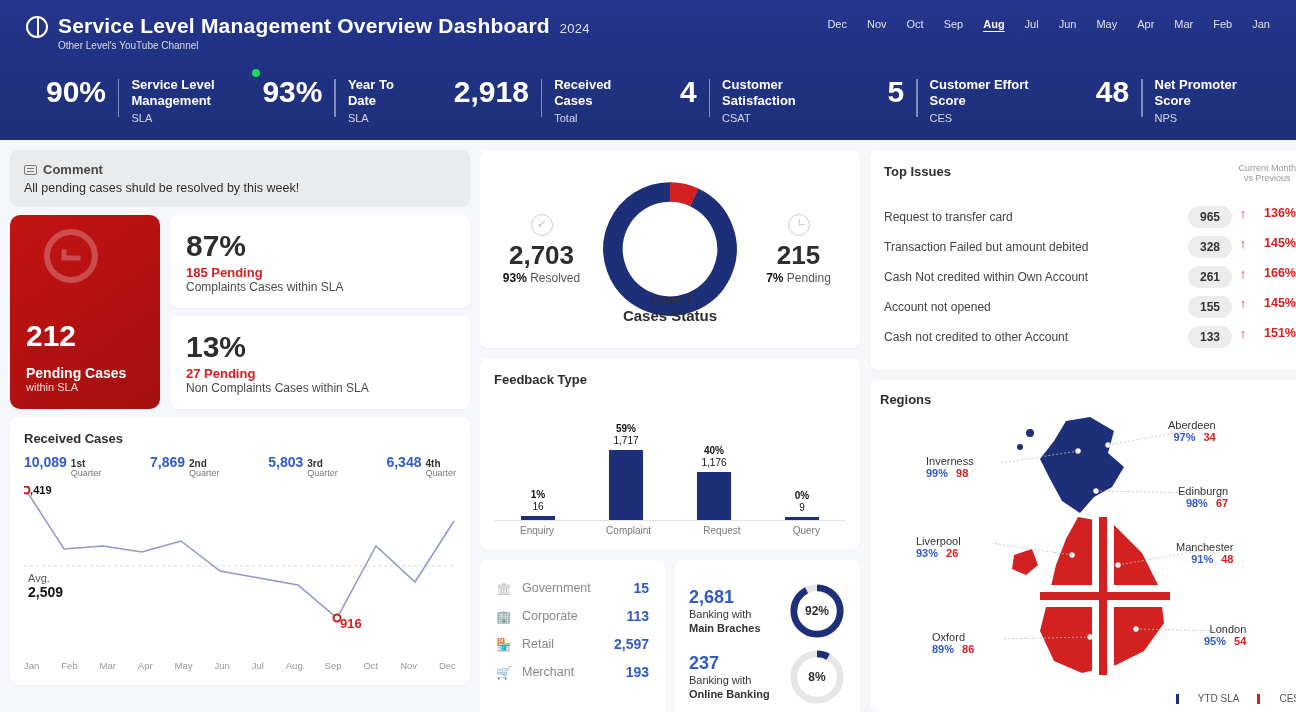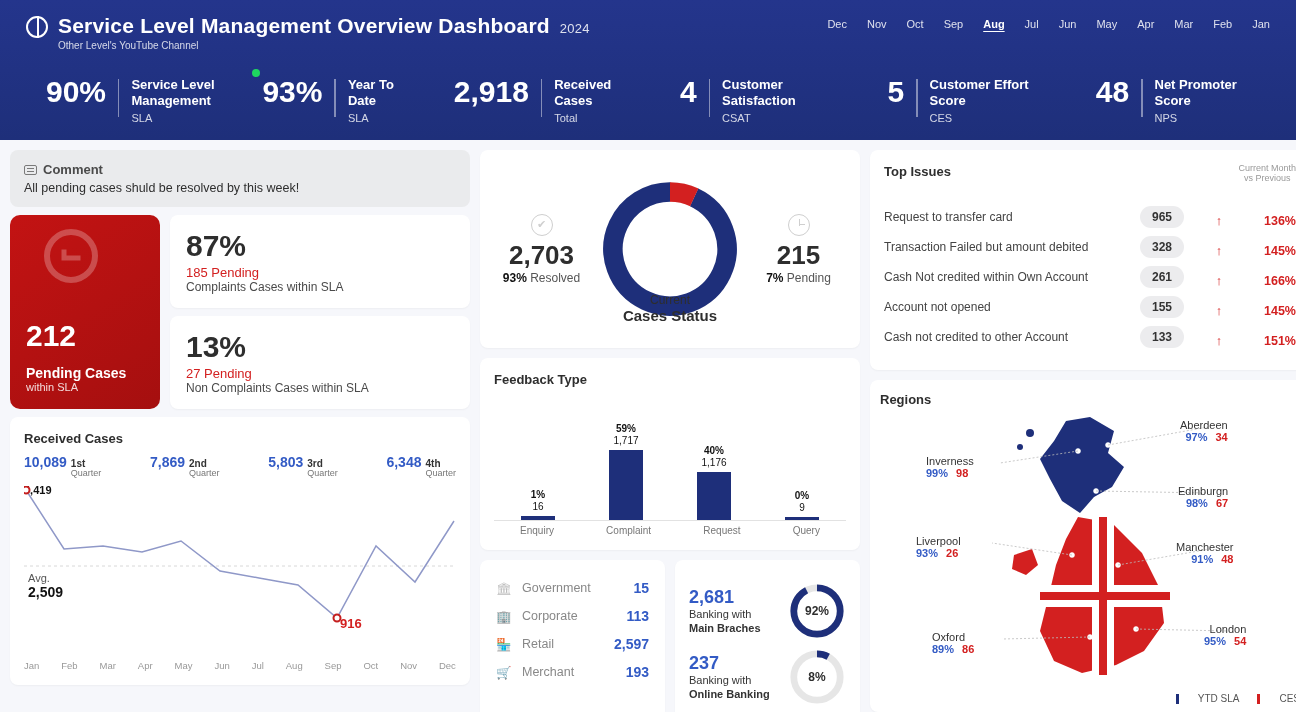--- a/index.html
+++ b/index.html
@@ -49,21 +49,21 @@
   .comment p{font-size:12.5px}
 
   .cluster{display:grid;grid-template-columns:150px 1fr;gap:10px;margin-top:8px}
   .pending-card{background:linear-gradient(145deg,#c31313 0%,#a50f0f 100%);border-radius:10px;color:#fff;padding:26px 16px 16px;height:194px;position:relative;display:flex;flex-direction:column;justify-content:flex-end}
   .pending-ic{position:absolute;width:54px;height:54px;border:6px solid rgba(255,255,255,.25);border-radius:50%;right:62px;top:14px}
   .pending-ic::after{content:"";position:absolute;left:50%;top:50%;width:14px;height:6px;border-left:5px solid rgba(255,255,255,.25);border-bottom:5px solid rgba(255,255,255,.25);transform:translate(-50%,-60%)}
   .pending-card .n{font-size:30px;font-weight:700}
   .pending-card .t{font-size:14px;font-weight:600;margin-top:12px}
   .pending-card .ws{font-size:11px;opacity:.85}
   .stat .big{font-size:30px;font-weight:700}
-  .stat .pending{font-size:13px;color:var(--red);font-weight:400;margin-top:2px}
+  .stat .pending{font-size:13px;color:var(--red);font-weight:700;margin-top:2px}
   .stat .desc{font-size:12px;color:#4a4a4a}
   .stat{padding:14px 16px}
   .stat + .stat{margin-top:8px}
 
   .rec{margin-top:8px}
   .rec h4{font-size:13px;font-weight:700;margin-bottom:8px}
   .quarters{display:flex;justify-content:space-between;font-size:12px;}
   .q{display:flex;align-items:baseline;gap:4px}
   .q .v{color:var(--blue2);font-weight:700;font-size:14px}
   .q .l{display:flex;flex-direction:column;font-size:9px;color:#777;line-height:1}
@@ -110,21 +110,21 @@
 
   
   .top-issues h4{font-size:13px;font-weight:700}
   .ti-head{display:flex;justify-content:space-between;align-items:flex-start}
   .ti-head .cur{font-size:9px;color:#999;text-align:center;line-height:1.1}
   .ti-row{display:flex;align-items:center;justify-content:space-between;margin:8px 0;font-size:12px}
   .ti-name{color:#444;flex:1}
   .ti-pill{background:#ececee;border-radius:14px;padding:4px 12px;font-size:12px;font-weight:700;color:#333;min-width:44px;text-align:center}
   .ti-arrow{color:var(--red);font-size:13px;width:14px;text-align:center;font-weight:700}
   .ti-pct{color:var(--red);font-size:12.5px;font-weight:700;width:42px;text-align:right}
-  .ti-right{display:flex;align-items:flex-end;gap:28px}
+  .ti-right{display:flex;align-items:flex-start;gap:4px}
 
   .regions{padding:12px 10px 8px}
   .regions h4{font-size:13px;font-weight:700;margin-bottom:6px}
   .map-wrap{position:relative;height:276px}
   .city{position:absolute;font-size:11px}
   .city .cname{color:#333}
   .city .pct{color:var(--blue2);font-weight:700}
   .city .ces{color:var(--red);font-weight:700;margin-left:8px}
   .legend{display:flex;gap:18px;justify-content:flex-end;font-size:10px;color:#555;margin-top:4px}
   .legend span{display:flex;align-items:flex-end;gap:19px}
@@ -513,21 +513,21 @@
             <line x1="238" y1="152" x2="330" y2="136"></line>
             <line x1="210" y1="224" x2="122" y2="226"></line>
             <line x1="256" y1="216" x2="348" y2="218"></line>
           </g>
         </svg>
         <div id="cities">
             <div class="city" style="left: 46px; top: 42px;">
               <div class="cname">Inverness</div>
               <div><span class="pct">99%</span><span class="ces">98</span></div>
             </div>
-            <div class="city" style="left: 300px; top: 6px; text-align: right;">
+            <div class="city" style="left: 288px; top: 6px; text-align: right;">
               <div class="cname">Aberdeen</div>
               <div><span class="pct">97%</span><span class="ces">34</span></div>
             </div>
             <div class="city" style="left: 298px; top: 72px; text-align: right;">
               <div class="cname">Edinburgn</div>
               <div><span class="pct">98%</span><span class="ces">67</span></div>
             </div>
             <div class="city" style="left: 36px; top: 122px;">
               <div class="cname">Liverpool</div>
               <div><span class="pct">93%</span><span class="ces">26</span></div>

